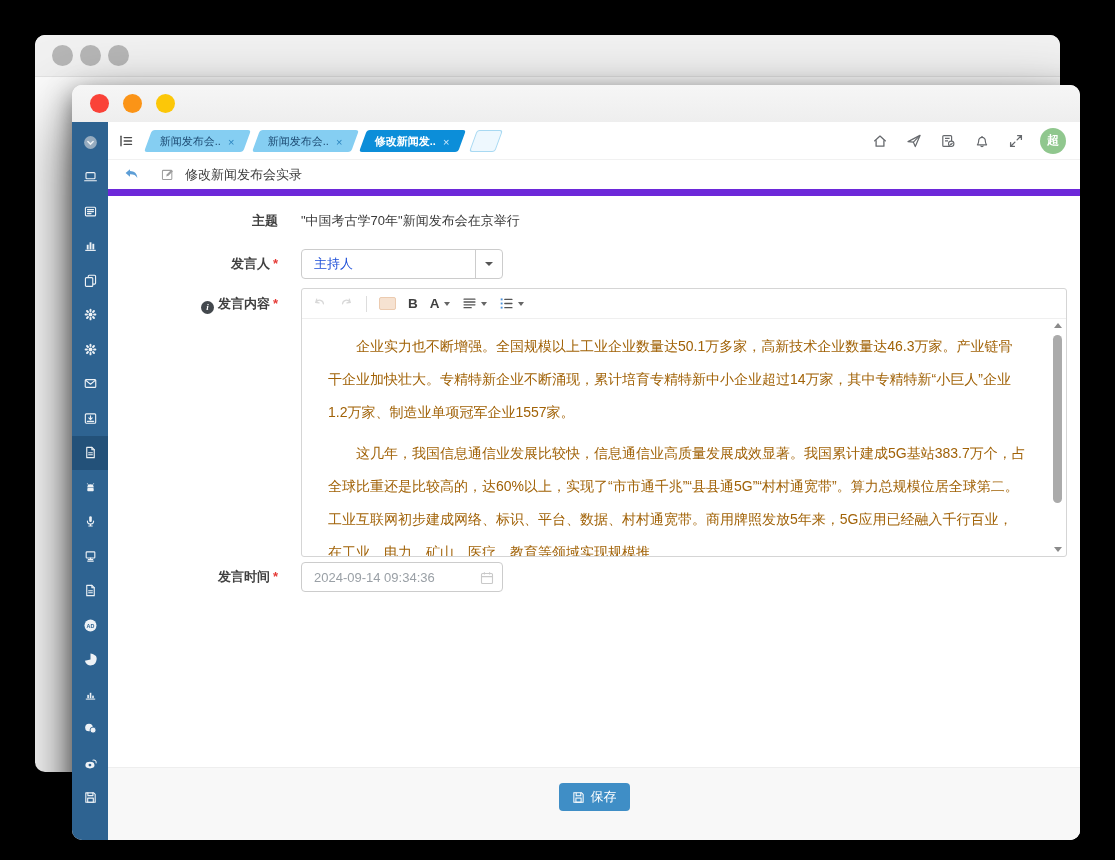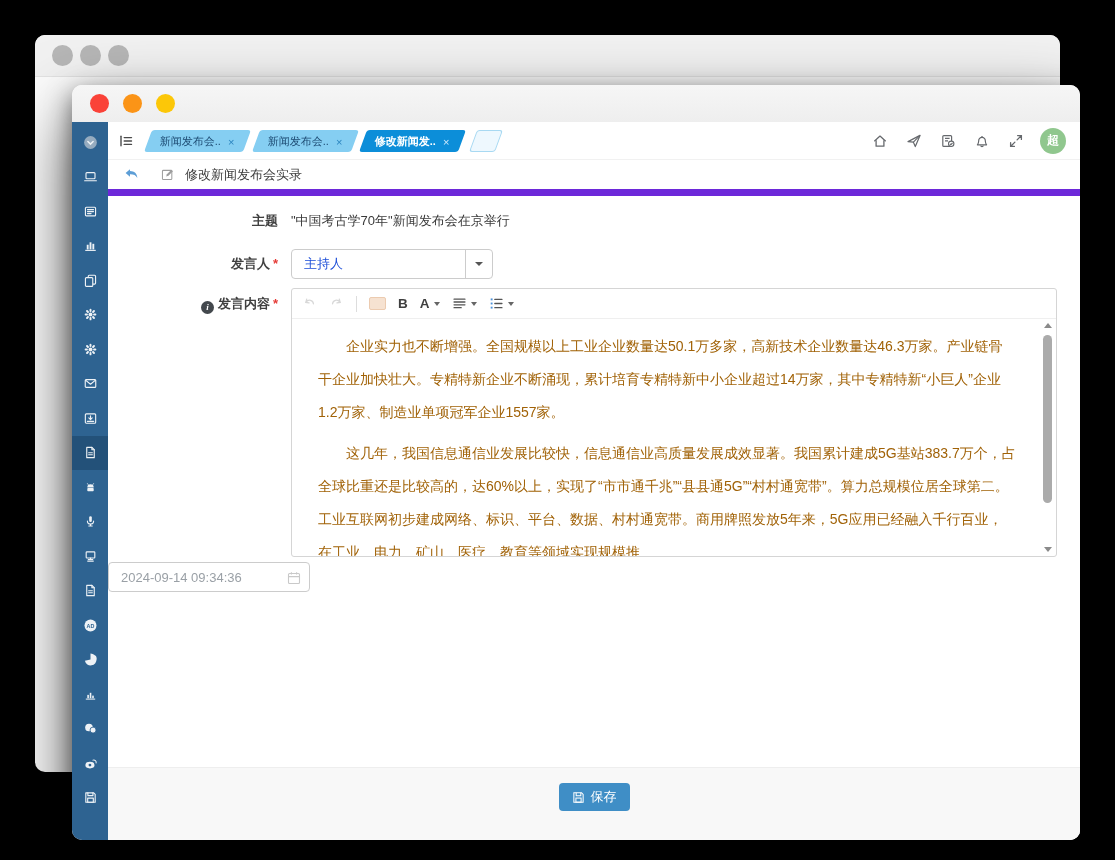--- a/index.html
+++ b/index.html
@@ -60,21 +60,21 @@
   .crumbbar { height:36px; display:flex; align-items:center; padding-left:15px;
     border-bottom:7px solid #6d28d9; }
   .back-btn { display:flex; cursor:pointer; }
   .back-btn svg { width:17px; height:17px; }
   .edit-ic { display:flex; margin-left:20px; }
   .edit-ic svg { width:15px; height:15px; }
   .crumb-title { margin-left:10px; font-size:13px; color:#3c3c3c; }
 
   
   .content { flex:1; padding-top:16px; overflow:hidden; background:#fff; }
-  .f-row { display:flex; }
+  .f-row { display:flex;gap:10px; }
   .f-label { width:183px; padding-right:13px; text-align:right; font-size:13px; font-weight:bold;
     color:#404040; white-space:nowrap; }
   .req { color:#e53935; margin-left:3px; font-weight:bold; }
   .info-ic { display:inline-flex; width:13px; height:13px; border-radius:50%; background:#43484d;
     color:#fff; font-size:9px; font-style:italic; align-items:center; justify-content:center;
     margin-right:4px; vertical-align:-2px; font-family:"Liberation Serif","DejaVu Serif",serif; }
   .row-subject { margin-bottom:19px; }
   .subject-value { font-size:13px; color:#3a3a3a; }
   .row-speaker { margin-bottom:9px; align-items:center; }
   .row-speaker .f-label { line-height:30px; }
@@ -523,20 +523,23 @@
                 </div>
               <div class="ed-scrollbar">
                 <span class="ed-scroll-up"></span>
                 <span class="ed-thumb"></span>
                 <span class="ed-scroll-down"></span>
               </div>
             </div>
           </div>
 
           <div class="f-row row-time">
+            <div class="f-label">
+              <span>发言时间</span><span class="req">*</span>
+            </div>
             <div class="date-input">
               <span>2024-09-14 09:34:36</span>
               <span class="cal-ic">
                 <svg viewBox="0 0 14 14">
                     <g stroke="#c9c9c9" stroke-width="1.1" fill="none">
                       <rect x="1.5" y="2.5" width="11" height="10" rx="1"></rect>
                       <path d="M4.4 1.3v2.2M9.6 1.3v2.2M1.5 5.6h11"></path>
                     </g>
                   </svg>
               </span>

